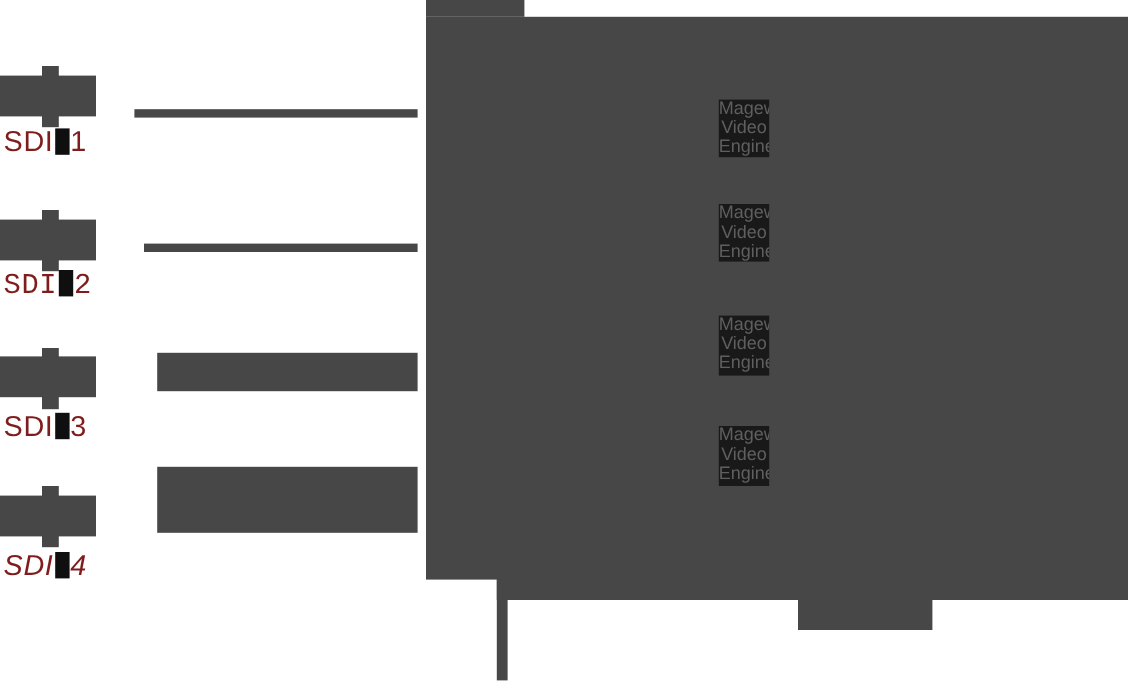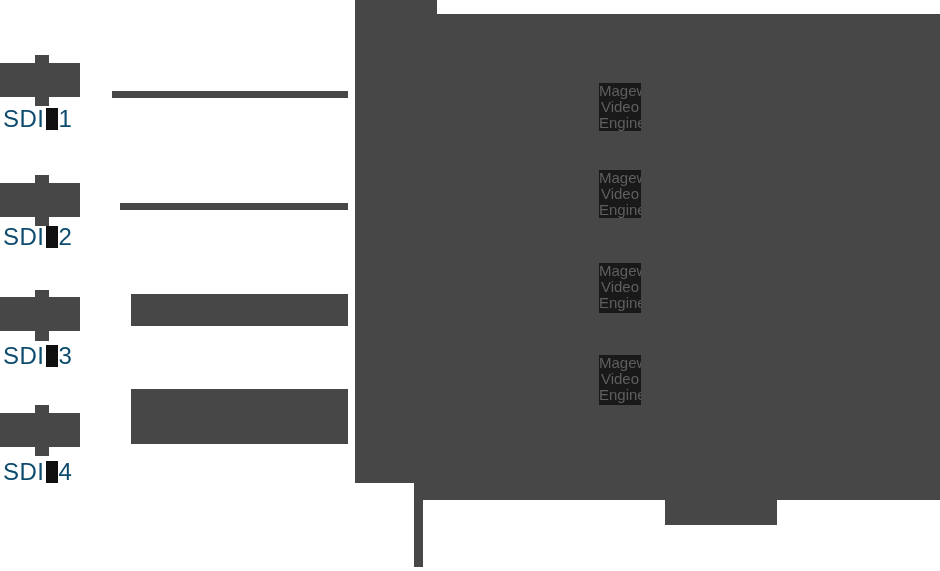--- a/index.html
+++ b/index.html
@@ -6,21 +6,21 @@
   .stage{
     position:relative;width:940px;height:571px;background:#ffffff;
     overflow:hidden;font-family:"Liberation Sans", sans-serif;
   }
   
   .conn-body{position:absolute;left:0;width:80px;height:34px;background:#474747;}
   .conn-pin{position:absolute;left:35px;width:14px;height:51px;background:#474747;}
   
   .sdi-label{
     position:absolute;left:3px;font-size:24px;line-height:1;
-    color:#0c4a6e;letter-spacing:0.5px;white-space:nowrap;
+    color:#7f1d1d;letter-spacing:0.5px;white-space:nowrap;
   }
   .hl-space{
     display:inline-block;width:12px;height:22px;background:#0f0f0f;
     vertical-align:-3px;margin:0 1px;
   }
   
   .signal-line{position:absolute;background:#474747;}
   
   .chip-body{position:absolute;left:355px;top:14px;width:585px;height:486px;background:#474747;}
   .chip-top-tab{position:absolute;left:355px;top:0;width:82px;height:14px;background:#474747;}
@@ -50,35 +50,35 @@
   <div>
     <div class="conn-pin" style="top:55px;"></div>
     <div class="conn-body" style="top:63px;"></div>
     <div class="sdi-label" style="top:107px;"><span>SDI</span><span class="hl-space"></span><span>1</span></div>
     <div class="signal-line" style="left:112px;top:91px;width:236px;height:7px;"></div>
   </div>
 
   <div>
     <div class="conn-pin" style="top:175px;"></div>
     <div class="conn-body" style="top:183px;"></div>
-    <div class="sdi-label" style="top:225px;"><span>SDI</span><span class="hl-space"></span><span>2</span></div>
+    <div class="sdi-label" style="top:225px;font-family:Liberation Mono, monospace;"><span>SDI</span><span class="hl-space"></span><span>2</span></div>
     <div class="signal-line" style="left:120px;top:203px;width:228px;height:7px;"></div>
   </div>
 
   <div>
     <div class="conn-pin" style="top:290px;"></div>
     <div class="conn-body" style="top:297px;"></div>
     <div class="sdi-label" style="top:344px;text-align:center;"><span>SDI</span><span class="hl-space"></span><span>3</span></div>
     <div class="signal-line" style="left:131px;top:294px;width:217px;height:32px;"></div>
   </div>
 
   <div>
     <div class="conn-pin" style="top:405px;"></div>
     <div class="conn-body" style="top:413px;"></div>
-    <div class="sdi-label" style="top:460px;"><span>SDI</span><span class="hl-space"></span><span>4</span></div>
+    <div class="sdi-label" style="top:460px;font-style:italic;"><span>SDI</span><span class="hl-space"></span><span>4</span></div>
     <div class="signal-line" style="left:131px;top:389px;width:217px;height:55px;"></div>
   </div>
 
   <div class="chip-top-tab"></div>
   <div class="chip-body"></div>
   <div class="chip-notch"></div>
   <div class="chip-down-bar"></div>
   <div class="pcie-tab"></div>
 
   <div class="engine-block" style="top:83px;height:48px;">

